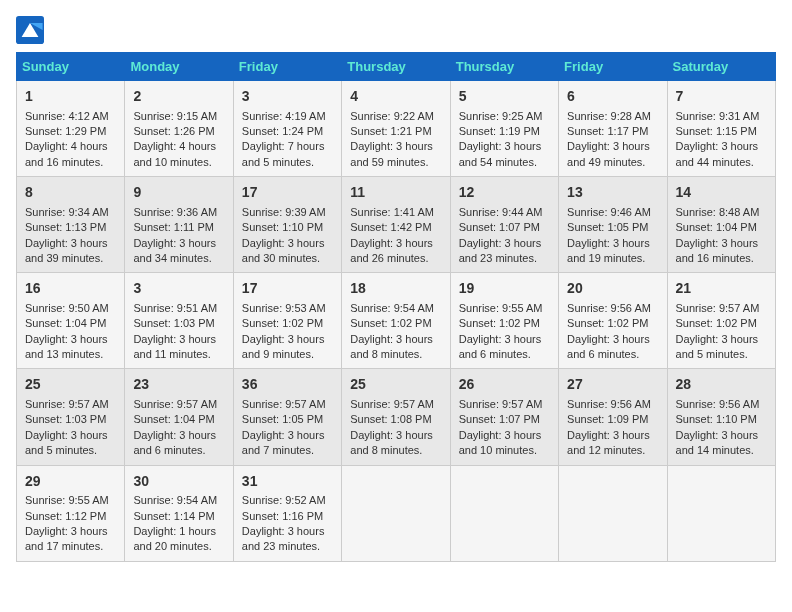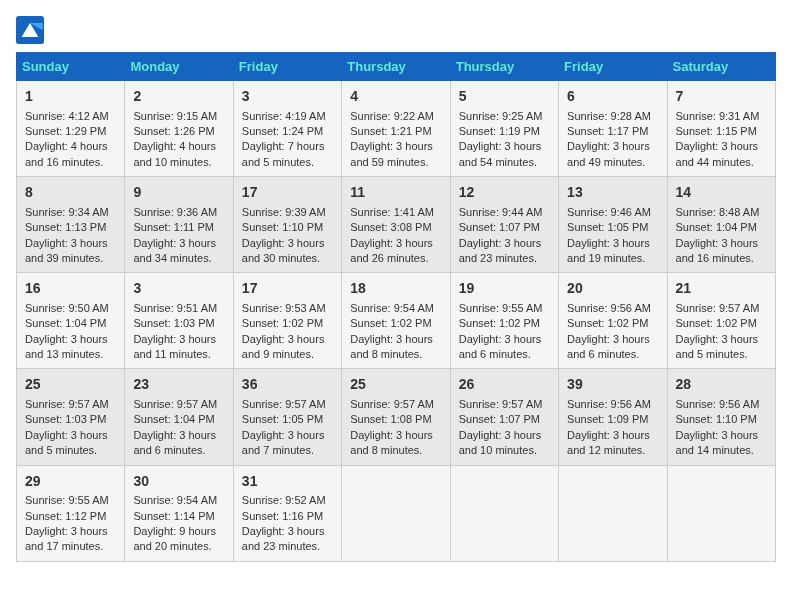--- a/index.html
+++ b/index.html
@@ -135,46 +135,46 @@
         <td><span class="day-number">3</span><span>Sunrise: 4:19 AM</span><br><span>Sunset: 1:24 PM</span><br><span>Daylight: 7 hours and 5 minutes.</span></td>
         <td><span class="day-number">4</span><span>Sunrise: 9:22 AM</span><br><span>Sunset: 1:21 PM</span><br><span>Daylight: 3 hours and 59 minutes.</span></td>
         <td><span class="day-number">5</span><span>Sunrise: 9:25 AM</span><br><span>Sunset: 1:19 PM</span><br><span>Daylight: 3 hours and 54 minutes.</span></td>
         <td><span class="day-number">6</span><span>Sunrise: 9:28 AM</span><br><span>Sunset: 1:17 PM</span><br><span>Daylight: 3 hours and 49 minutes.</span></td>
         <td><span class="day-number">7</span><span>Sunrise: 9:31 AM</span><br><span>Sunset: 1:15 PM</span><br><span>Daylight: 3 hours and 44 minutes.</span></td>
       </tr>
       <tr>
         <td><span class="day-number">8</span><span>Sunrise: 9:34 AM</span><br><span>Sunset: 1:13 PM</span><br><span>Daylight: 3 hours and 39 minutes.</span></td>
         <td><span class="day-number">9</span><span>Sunrise: 9:36 AM</span><br><span>Sunset: 1:11 PM</span><br><span>Daylight: 3 hours and 34 minutes.</span></td>
         <td><span class="day-number">17</span><span>Sunrise: 9:39 AM</span><br><span>Sunset: 1:10 PM</span><br><span>Daylight: 3 hours and 30 minutes.</span></td>
-        <td><span class="day-number">11</span><span>Sunrise: 1:41 AM</span><br><span>Sunset: 3:08 PM</span><br><span>Daylight: 3 hours and 26 minutes.</span></td>
+        <td><span class="day-number">11</span><span>Sunrise: 1:41 AM</span><br><span>Sunset: 1:42 PM</span><br><span>Daylight: 3 hours and 26 minutes.</span></td>
         <td><span class="day-number">12</span><span>Sunrise: 9:44 AM</span><br><span>Sunset: 1:07 PM</span><br><span>Daylight: 3 hours and 23 minutes.</span></td>
         <td><span class="day-number">13</span><span>Sunrise: 9:46 AM</span><br><span>Sunset: 1:05 PM</span><br><span>Daylight: 3 hours and 19 minutes.</span></td>
         <td><span class="day-number">14</span><span>Sunrise: 8:48 AM</span><br><span>Sunset: 1:04 PM</span><br><span>Daylight: 3 hours and 16 minutes.</span></td>
       </tr>
       <tr>
         <td><span class="day-number">16</span><span>Sunrise: 9:50 AM</span><br><span>Sunset: 1:04 PM</span><br><span>Daylight: 3 hours and 13 minutes.</span></td>
         <td><span class="day-number">3</span><span>Sunrise: 9:51 AM</span><br><span>Sunset: 1:03 PM</span><br><span>Daylight: 3 hours and 11 minutes.</span></td>
         <td><span class="day-number">17</span><span>Sunrise: 9:53 AM</span><br><span>Sunset: 1:02 PM</span><br><span>Daylight: 3 hours and 9 minutes.</span></td>
         <td><span class="day-number">18</span><span>Sunrise: 9:54 AM</span><br><span>Sunset: 1:02 PM</span><br><span>Daylight: 3 hours and 8 minutes.</span></td>
         <td><span class="day-number">19</span><span>Sunrise: 9:55 AM</span><br><span>Sunset: 1:02 PM</span><br><span>Daylight: 3 hours and 6 minutes.</span></td>
         <td><span class="day-number">20</span><span>Sunrise: 9:56 AM</span><br><span>Sunset: 1:02 PM</span><br><span>Daylight: 3 hours and 6 minutes.</span></td>
         <td><span class="day-number">21</span><span>Sunrise: 9:57 AM</span><br><span>Sunset: 1:02 PM</span><br><span>Daylight: 3 hours and 5 minutes.</span></td>
       </tr>
       <tr>
         <td><span class="day-number">25</span><span>Sunrise: 9:57 AM</span><br><span>Sunset: 1:03 PM</span><br><span>Daylight: 3 hours and 5 minutes.</span></td>
         <td><span class="day-number">23</span><span>Sunrise: 9:57 AM</span><br><span>Sunset: 1:04 PM</span><br><span>Daylight: 3 hours and 6 minutes.</span></td>
         <td><span class="day-number">36</span><span>Sunrise: 9:57 AM</span><br><span>Sunset: 1:05 PM</span><br><span>Daylight: 3 hours and 7 minutes.</span></td>
         <td><span class="day-number">25</span><span>Sunrise: 9:57 AM</span><br><span>Sunset: 1:08 PM</span><br><span>Daylight: 3 hours and 8 minutes.</span></td>
         <td><span class="day-number">26</span><span>Sunrise: 9:57 AM</span><br><span>Sunset: 1:07 PM</span><br><span>Daylight: 3 hours and 10 minutes.</span></td>
-        <td><span class="day-number">39</span><span>Sunrise: 9:56 AM</span><br><span>Sunset: 1:09 PM</span><br><span>Daylight: 3 hours and 12 minutes.</span></td>
+        <td><span class="day-number">27</span><span>Sunrise: 9:56 AM</span><br><span>Sunset: 1:09 PM</span><br><span>Daylight: 3 hours and 12 minutes.</span></td>
         <td><span class="day-number">28</span><span>Sunrise: 9:56 AM</span><br><span>Sunset: 1:10 PM</span><br><span>Daylight: 3 hours and 14 minutes.</span></td>
       </tr>
       <tr class="last-row">
         <td><span class="day-number">29</span><span>Sunrise: 9:55 AM</span><br><span>Sunset: 1:12 PM</span><br><span>Daylight: 3 hours and 17 minutes.</span></td>
-        <td><span class="day-number">30</span><span>Sunrise: 9:54 AM</span><br><span>Sunset: 1:14 PM</span><br><span>Daylight: 9 hours and 20 minutes.</span></td>
+        <td><span class="day-number">30</span><span>Sunrise: 9:54 AM</span><br><span>Sunset: 1:14 PM</span><br><span>Daylight: 1 hours and 20 minutes.</span></td>
         <td><span class="day-number">31</span><span>Sunrise: 9:52 AM</span><br><span>Sunset: 1:16 PM</span><br><span>Daylight: 3 hours and 23 minutes.</span></td>
         <td class="empty-cell"></td>
         <td class="empty-cell"></td>
         <td class="empty-cell"></td>
         <td class="empty-cell"></td>
       </tr>
     </tbody>
 </table>
 
 </body></html>

